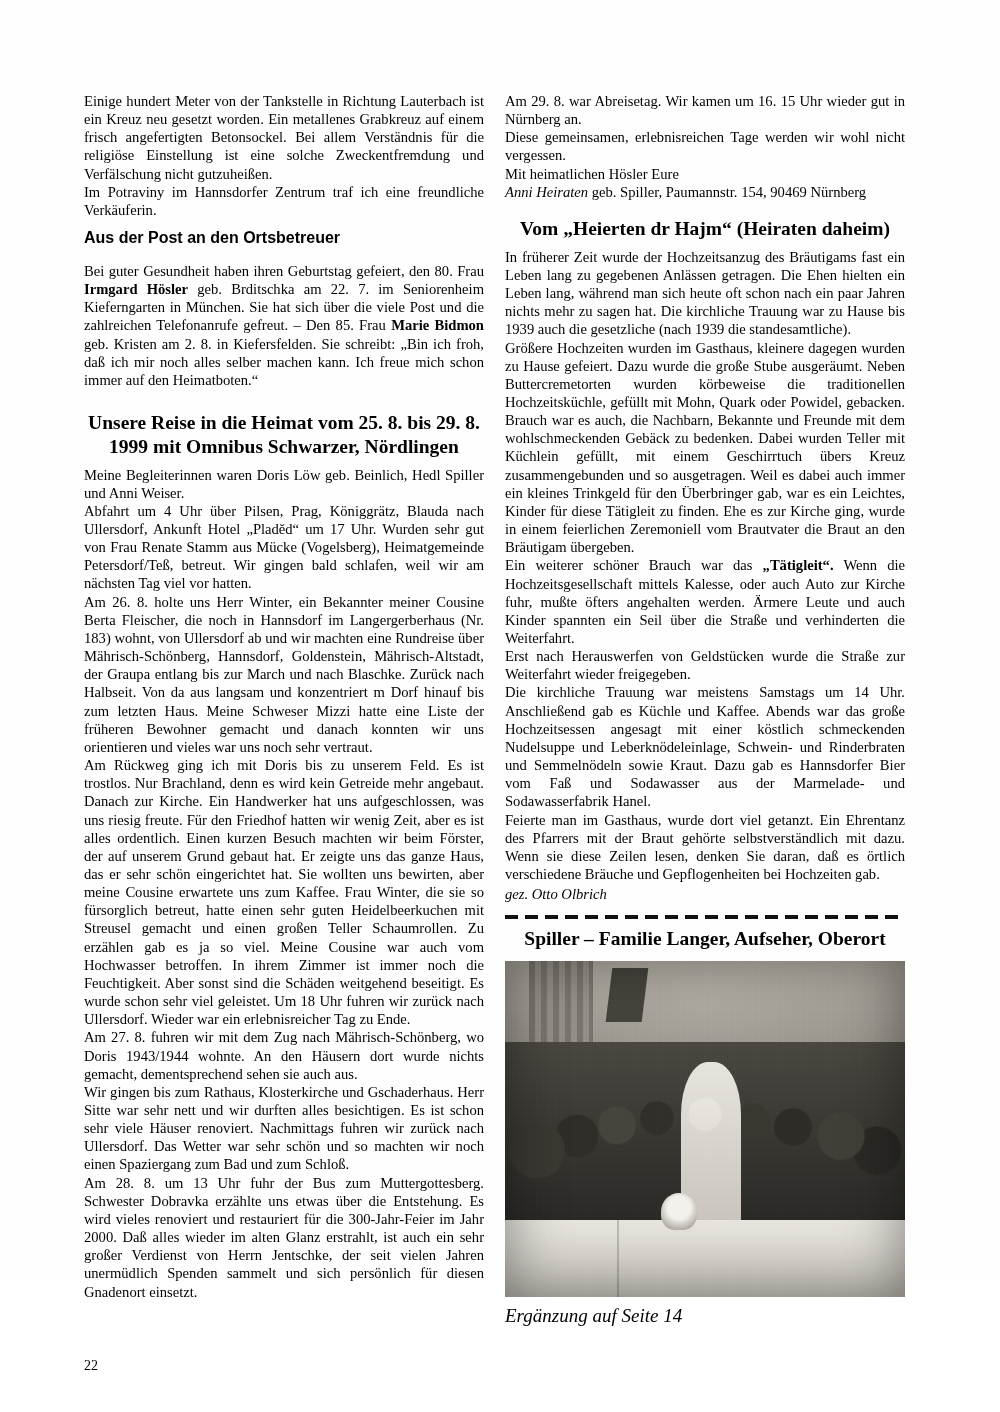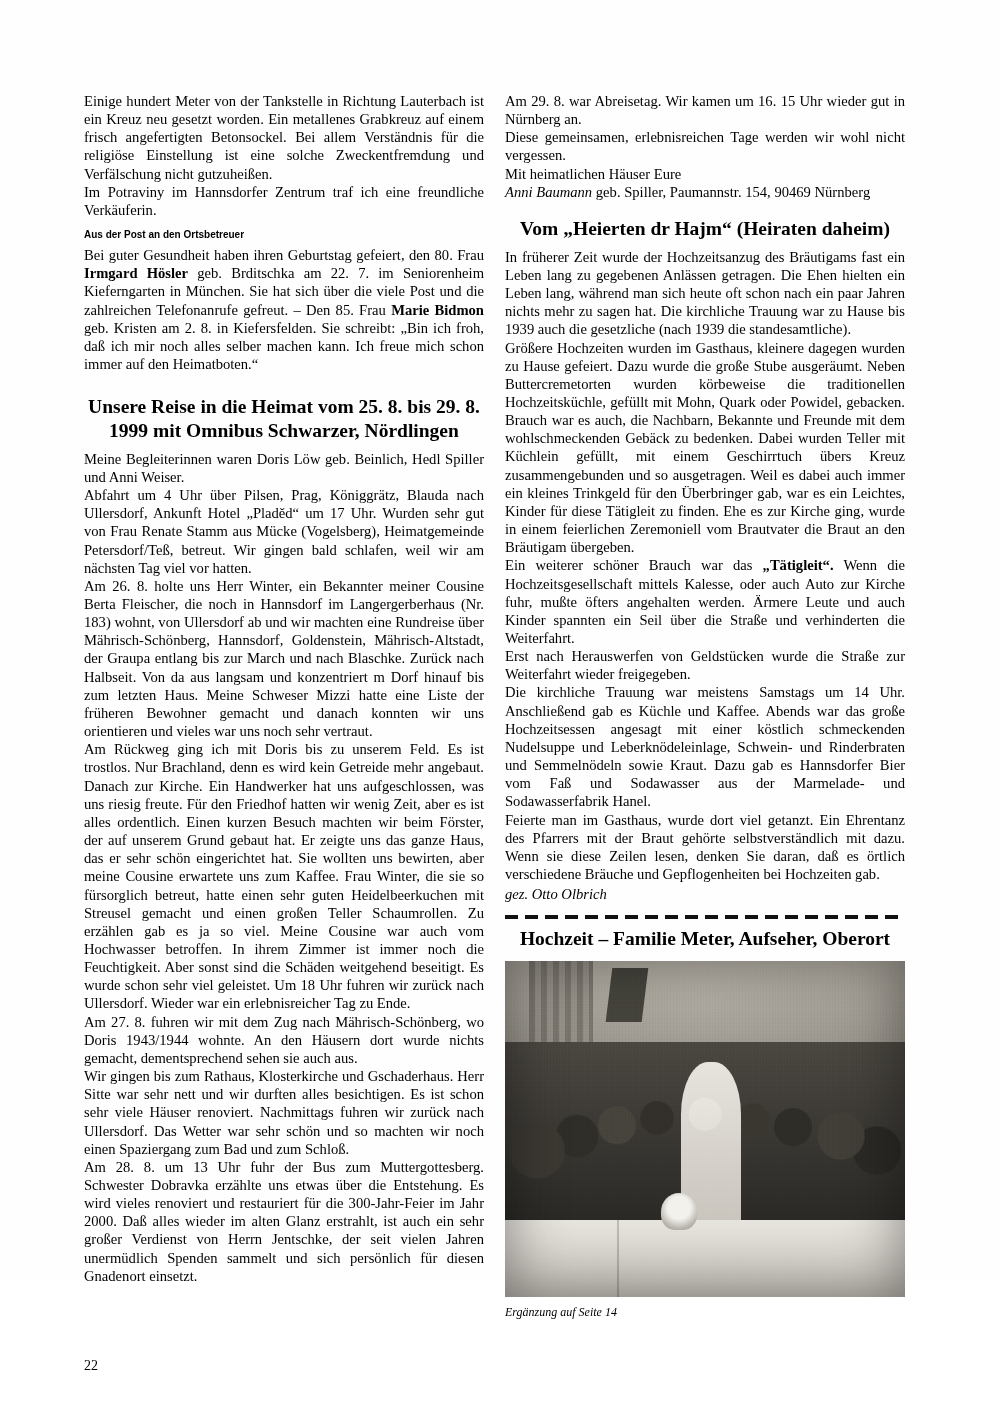--- a/index.html
+++ b/index.html
@@ -43,24 +43,24 @@
     line-height: 1.245;
     text-align: justify;
     text-justify: inter-word;
     hyphens: manual;
   }
   .p + .p { margin-top: 0; }
 
   .subhead {
     font-family: "Liberation Sans", sans-serif;
     font-weight: bold;
-    font-size: 10px;
+    font-size: 16px;
     line-height: 1.3;
     margin-top: 9px;
-    margin-bottom: 5px;
+    margin-bottom: 13px;
   }
   .hdr {
     text-align: center;
     font-weight: bold;
     font-size: 19.5px;
     line-height: 1.22;
     margin-top: 22px;
     margin-bottom: 7px;
   }
   .hdr.tight { margin-top: 16px; text-align: center; }
@@ -147,21 +147,21 @@
       repeating-linear-gradient(90deg, rgba(0,0,0,.03) 0 1px, transparent 1px 3px);
     mix-blend-mode: overlay;
   }
   .photo .vign {
     position: absolute; inset: 0;
     box-shadow: inset 0 0 60px rgba(0,0,0,.45);
   }
   .caption {
     margin-top: 8px;
     font-style: italic;
-    font-size: 12px;
+    font-size: 19px;
   }
   .pagenum {
     position: absolute;
     left: 84px;
     top: 1358px;
     font-size: 14px;
   }
 </style>
 </head>
 <body>
@@ -188,39 +188,39 @@
       <p class="p">Am 27. 8. fuhren wir mit dem Zug nach Mährisch-Schönberg, wo Doris 1943/1944 wohnte. An den Häusern dort wurde nichts gemacht, dementsprechend sehen sie auch aus.</p>
       <p class="p">Wir gingen bis zum Rathaus, Klosterkirche und Gschaderhaus. Herr Sitte war sehr nett und wir durften alles besichtigen. Es ist schon sehr viele Häuser renoviert. Nachmittags fuhren wir zurück nach Ullersdorf. Das Wetter war sehr schön und so machten wir noch einen Spaziergang zum Bad und zum Schloß.</p>
       <p class="p">Am 28. 8. um 13 Uhr fuhr der Bus zum Muttergottesberg. Schwester Dobravka erzählte uns etwas über die Entstehung. Es wird vieles renoviert und restauriert für die 300-Jahr-Feier im Jahr 2000. Daß alles wieder im alten Glanz erstrahlt, ist auch ein sehr großer Verdienst von Herrn Jentschke, der seit vielen Jahren unermüdlich Spenden sammelt und sich persönlich für diesen Gnadenort einsetzt.</p>
 
     </div>
 
     <div class="col col-right">
 
       <p class="p">Am 29. 8. war Abreisetag. Wir kamen um 16. 15 Uhr wieder gut in Nürnberg an.</p>
       <p class="p">Diese gemeinsamen, erlebnisreichen Tage werden wir wohl nicht vergessen.</p>
-      <p class="p">Mit heimatlichen Häuser Eure</p>
-      <p class="p"><span class="it">Anni Baumann</span><span> geb. Spiller, Paumannstr. 154, 90469 Nürnberg</span></p>
+      <p class="p">Mit heimatlichen Hösler Eure</p>
+      <p class="p"><span class="it">Anni Heiraten</span><span> geb. Spiller, Paumannstr. 154, 90469 Nürnberg</span></p>
 
       <div class="hdr tight">Vom „Heierten dr Hajm“ (Heiraten daheim)</div>
 
       <p class="p">In früherer Zeit wurde der Hochzeitsanzug des Bräutigams fast ein Leben lang zu gegebenen Anlässen getragen. Die Ehen hielten ein Leben lang, während man sich heute oft schon nach ein paar Jahren nichts mehr zu sagen hat. Die kirchliche Trauung war zu Hause bis 1939 auch die gesetzliche (nach 1939 die standesamtliche).</p>
       <p class="p">Größere Hochzeiten wurden im Gasthaus, kleinere dagegen wurden zu Hause gefeiert. Dazu wurde die große Stube ausgeräumt. Neben Buttercremetorten wurden körbeweise die traditionellen Hochzeitsküchle, gefüllt mit Mohn, Quark oder Powidel, gebacken. Brauch war es auch, die Nachbarn, Bekannte und Freunde mit dem wohlschmeckenden Gebäck zu bedenken. Dabei wurden Teller mit Küchlein gefüllt, mit einem Geschirrtuch übers Kreuz zusammengebunden und so ausgetragen. Weil es dabei auch immer ein kleines Trinkgeld für den Überbringer gab, war es ein Leichtes, Kinder für diese Tätigleit zu finden. Ehe es zur Kirche ging, wurde in einem feierlichen Zeremoniell vom Brautvater die Braut an den Bräutigam übergeben.</p>
 
       <p class="p"><span>Ein weiterer schöner Brauch war das </span><span class="b">„Tätigleit“.</span><span> Wenn die Hochzeitsgesellschaft mittels Kalesse, oder auch Auto zur Kirche fuhr, mußte öfters angehalten werden. Ärmere Leute und auch Kinder spannten ein Seil über die Straße und verhinderten die Weiterfahrt.</span></p>
 
       <p class="p">Erst nach Herauswerfen von Geldstücken wurde die Straße zur Weiterfahrt wieder freigegeben.</p>
       <p class="p">Die kirchliche Trauung war meistens Samstags um 14 Uhr. Anschließend gab es Küchle und Kaffee. Abends war das große Hochzeitsessen angesagt mit einer köstlich schmeckenden Nudelsuppe und Leberknödeleinlage, Schwein- und Rinderbraten und Semmelnödeln sowie Kraut. Dazu gab es Hannsdorfer Bier vom Faß und Sodawasser aus der Marmelade- und Sodawasserfabrik Hanel.</p>
       <p class="p">Feierte man im Gasthaus, wurde dort viel getanzt. Ein Ehrentanz des Pfarrers mit der Braut gehörte selbstverständlich mit dazu. Wenn sie diese Zeilen lesen, denken Sie daran, daß es örtlich verschiedene Bräuche und Gepflogenheiten bei Hochzeiten gab.</p>
 
       <div class="sig">gez. Otto Olbrich</div>
 
       <div class="dashrule"></div>
 
-      <div class="hdr" style="margin-top:4px;">Hochzeit – Familie Meter, Aufseher, Oberort</div>
+      <div class="hdr" style="margin-top:4px;">Spiller – Familie Langer, Aufseher, Oberort</div>
 
       <div class="photo">
         <div class="sky"></div>
         <div class="wall"></div>
         <div class="curtain"></div>
         <div class="flag"></div>
         <div class="crowd"></div>
         <div class="bride"></div>
         <div class="table"></div>
         <div class="tablefold"></div>

